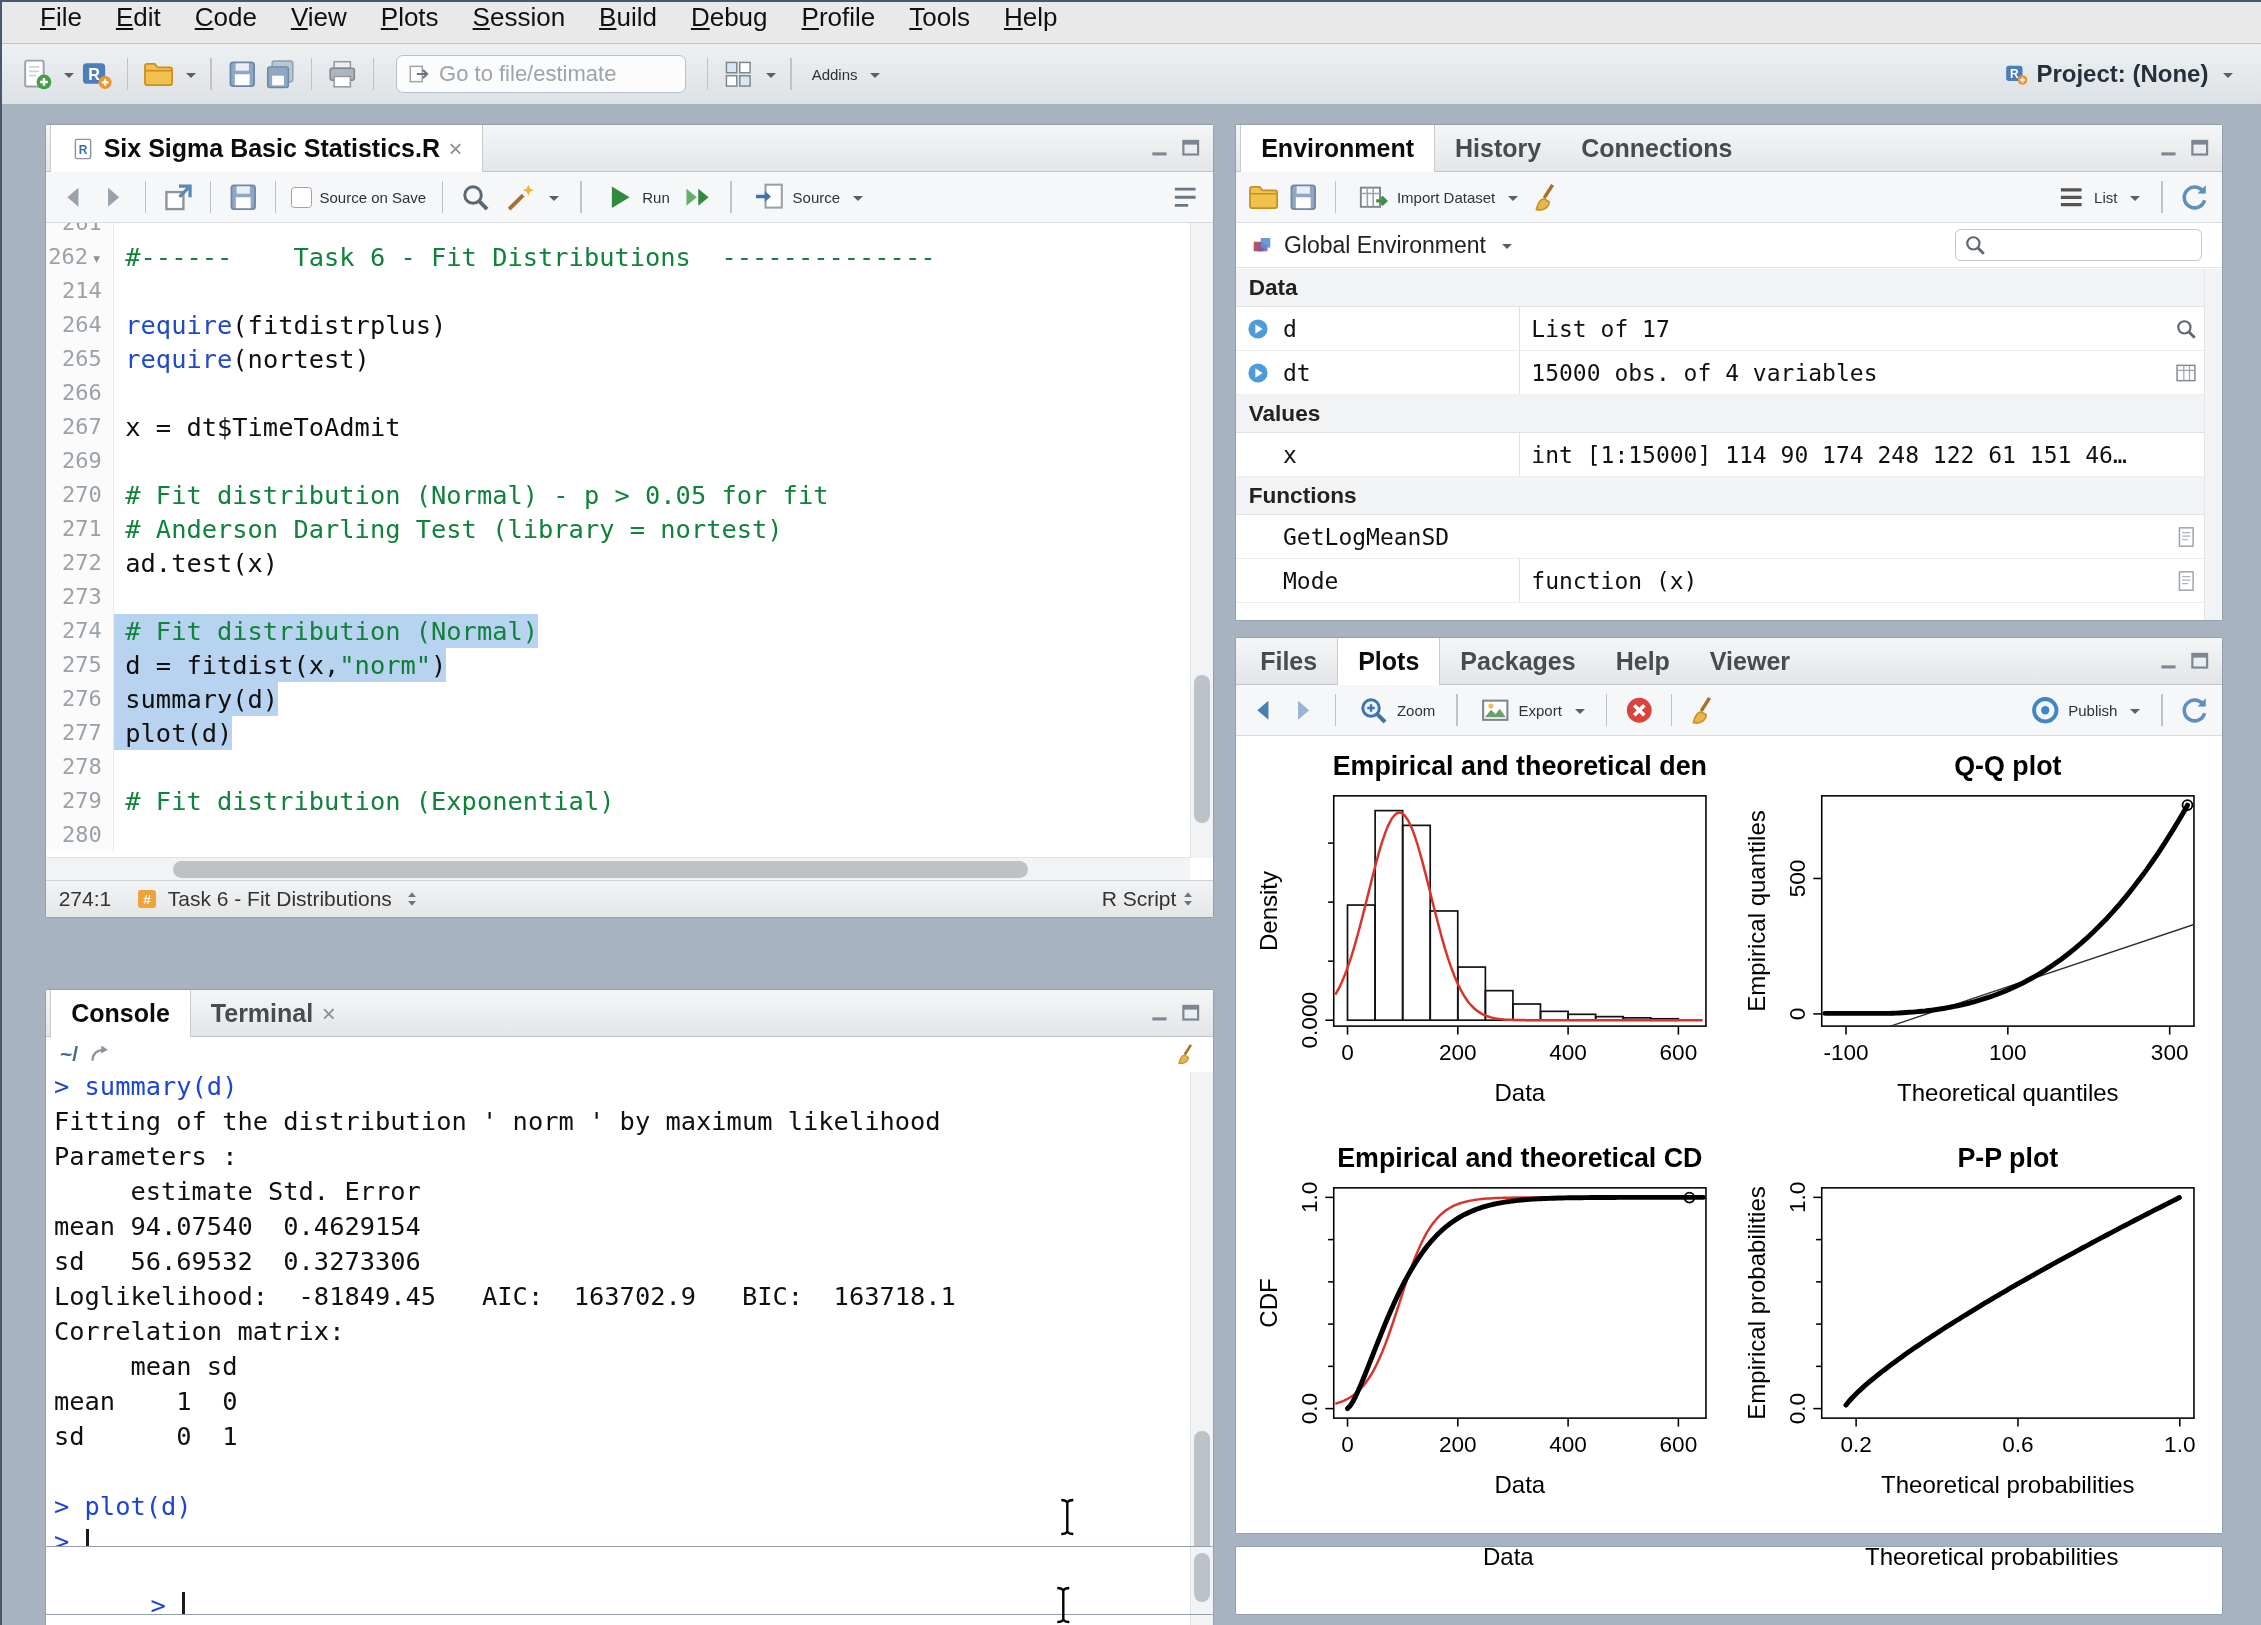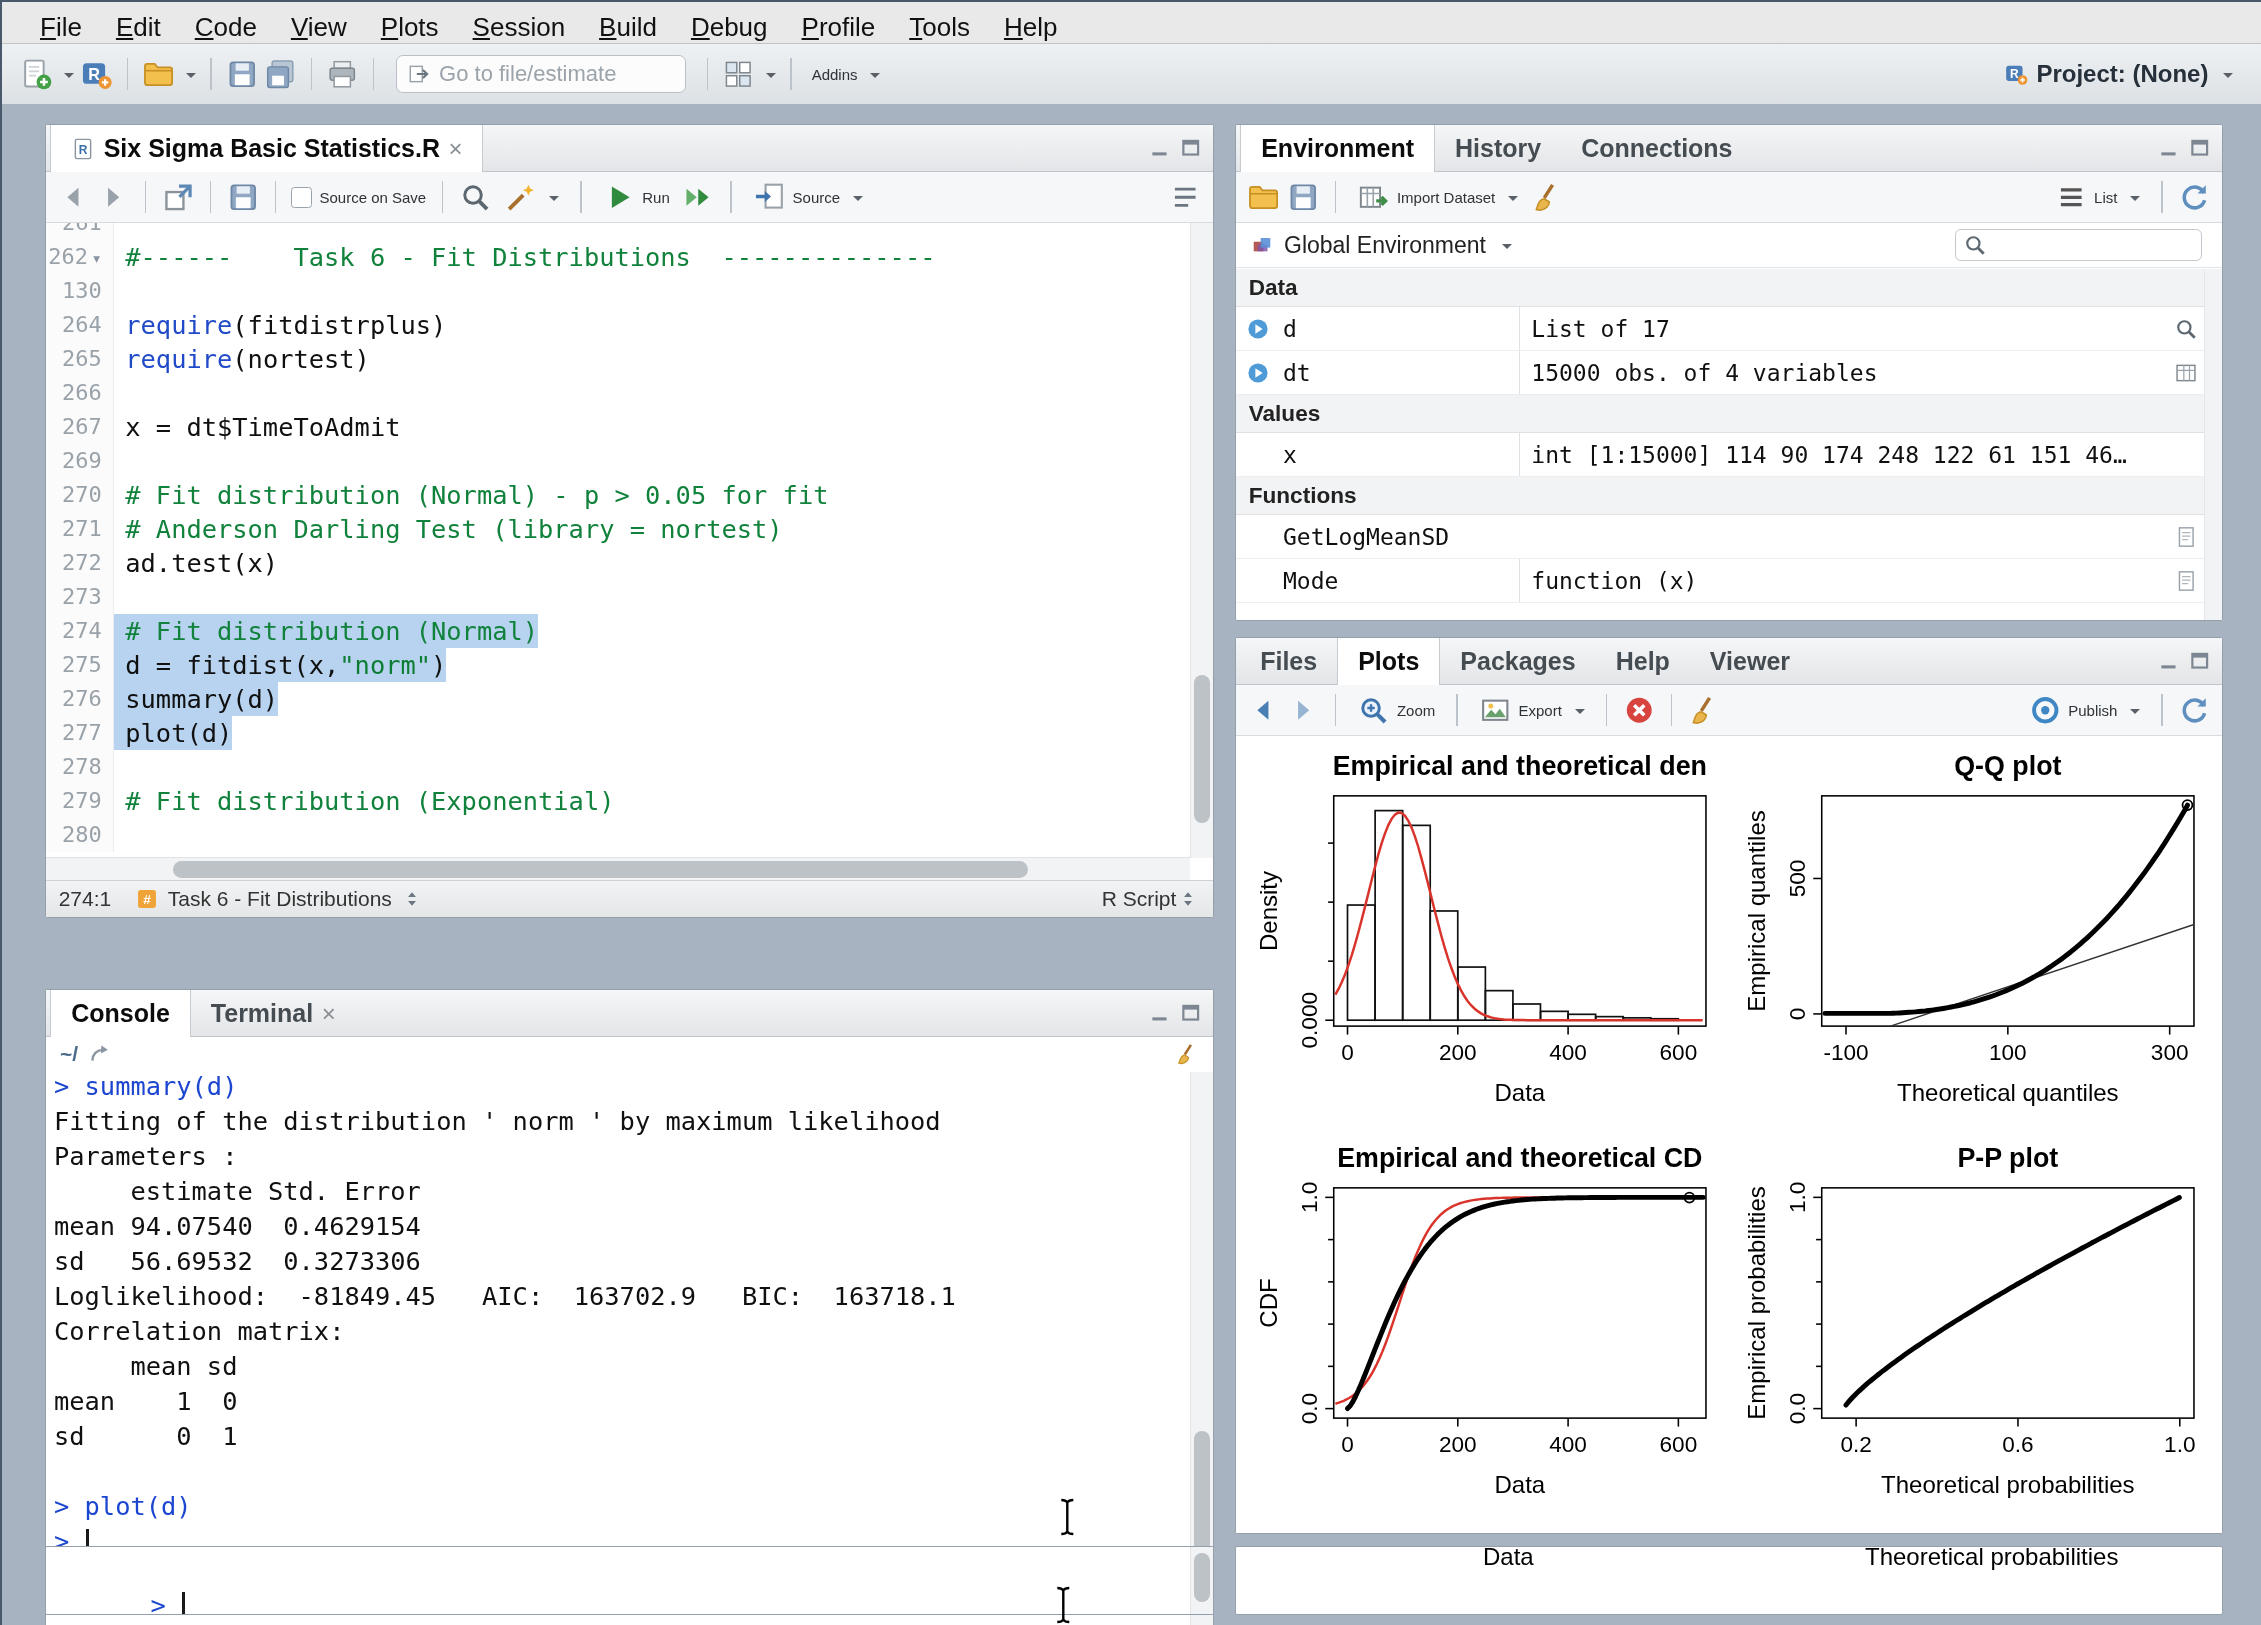--- a/index.html
+++ b/index.html
@@ -1,20 +1,20 @@
 <!DOCTYPE html>
 <html style="font-size:11.3px"><head>
 <meta charset="utf-8">
 <style>
   *{box-sizing:border-box;margin:0;padding:0}
   body{width:2261px;height:1625px;overflow:hidden;font-family:"Liberation Sans",sans-serif;background:#7d8894}
   .window{position:relative;width:2261px;height:1625px;background:#a7b3c0;border-left:2.8px solid #49596b;border-top:2.8px solid #49596b;overflow:hidden}
 
   
-  .menubar{height:42px;background:#e9e9e9;border-bottom:0.7px solid #c3c3c3;display:flex;align-items:flex-end;padding-left:21px}
+  .menubar{height:42px;background:#e9e9e9;border-bottom:0.7px solid #c3c3c3;display:flex;align-items:flex-start;padding-left:21px}
   .menu-item{font-size:26px;color:#111;padding:0 17px;display:block}
   .menu-item::first-letter{text-decoration:underline}
   .toolbar{height:61px;background:linear-gradient(#eef1f3,#dce1e5);border-bottom:1.4px solid #a9b2bb;display:flex;align-items:center;padding:0 18.4px;gap:5.7px}
   .icb{display:inline-flex;align-items:center;justify-content:center}
   .icb svg{width:32.5px;height:32.5px}
   .ics{display:inline-flex;align-items:center;justify-content:center}
   .ics svg{width:24px;height:24px}
   .tsep{width:1.4px;height:32.5px;background:#bcc3ca;margin:0 8.5px;flex:none}
   .cdn{width:0;height:0;border:5.7px solid transparent;border-top-color:#596068;margin-left:5.7px;position:relative;top:3.5px;flex:none}
   .tgroup{display:inline-flex;align-items:center;gap:7px;padding:2.8px 5.7px}
@@ -316,21 +316,21 @@
             <line x1="4" y1="5.5" x2="18" y2="5.5" stroke="#6b7680" stroke-width="2"></line>
             <line x1="4" y1="11" x2="18" y2="11" stroke="#6b7680" stroke-width="2"></line>
             <line x1="4" y1="16.5" x2="13" y2="16.5" stroke="#6b7680" stroke-width="2"></line>
           </svg>
         </span>
     </div>
     <div class="editor">
       <div id="code-lines">
           <div class="code-row"><span class="ln">261</span><span class="code"></span></div>
           <div class="code-row"><span class="ln">262<span class="fold">▾</span></span><span class="code"><span class="com">#------    Task 6 - Fit Distributions  --------------</span></span></div>
-          <div class="code-row"><span class="ln">130</span><span class="code"></span></div>
+          <div class="code-row"><span class="ln">214</span><span class="code"></span></div>
           <div class="code-row"><span class="ln">264</span><span class="code"><span class="kw">require</span><span class="pl">(fitdistrplus)</span></span></div>
           <div class="code-row"><span class="ln">265</span><span class="code"><span class="kw">require</span><span class="pl">(nortest)</span></span></div>
           <div class="code-row"><span class="ln">266</span><span class="code"></span></div>
           <div class="code-row"><span class="ln">267</span><span class="code"><span class="pl">x = dt$TimeToAdmit</span></span></div>
           <div class="code-row"><span class="ln">269</span><span class="code"></span></div>
           <div class="code-row"><span class="ln">270</span><span class="code"><span class="com"># Fit distribution (Normal) - p &gt; 0.05 for fit</span></span></div>
           <div class="code-row"><span class="ln">271</span><span class="code"><span class="com"># Anderson Darling Test (library = nortest)</span></span></div>
           <div class="code-row"><span class="ln">272</span><span class="code"><span class="pl">ad.test(x)</span></span></div>
           <div class="code-row"><span class="ln">273</span><span class="code"></span></div>
           <div class="code-row"><span class="ln">274</span><span class="code sel"><span class="com"># Fit distribution (Normal)</span></span></div>

